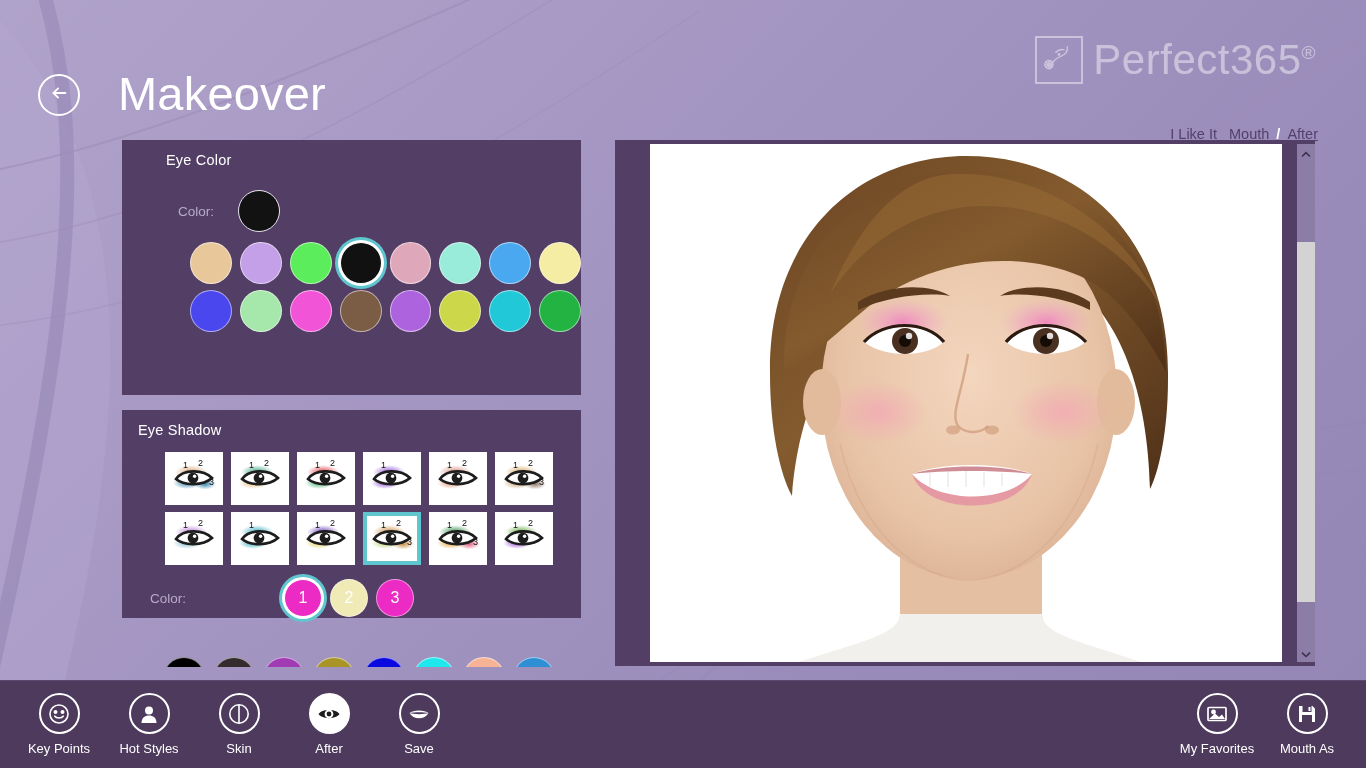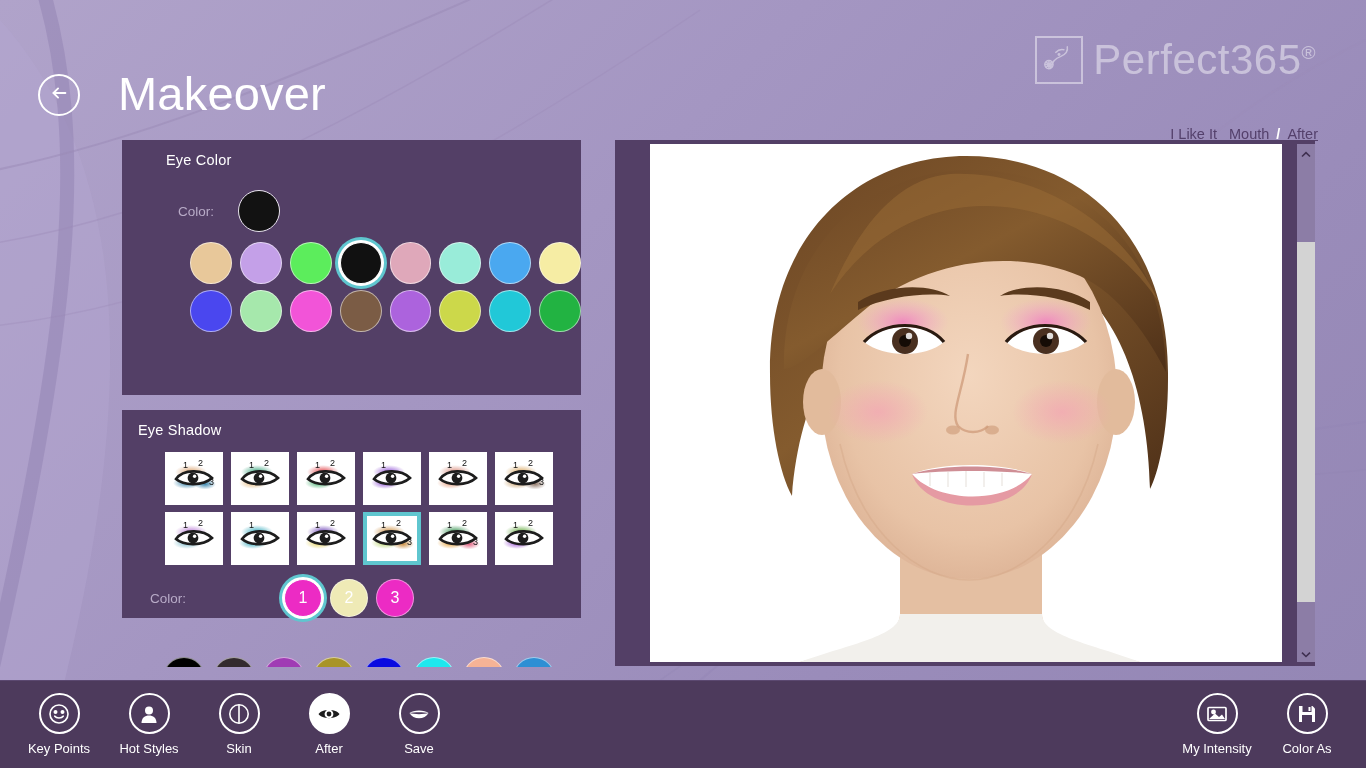--- a/index.html
+++ b/index.html
@@ -715,29 +715,29 @@
       </div>
     <div class="tb-right" id="tb-right">
         <div class="tb-item">
           <div class="tb-icon" style="color: rgb(255, 255, 255);">
             <svg viewBox="0 0 26 26" fill="none" stroke="currentColor" stroke-width="1.7">
               <rect x="4" y="6.5" width="18" height="13" rx="1"></rect>
               <circle cx="9.5" cy="11" r="1.6" fill="currentColor"></circle>
               <path d="M5 18 L11 12.5 L15 16 L18 13.5 L21 18 Z" fill="currentColor" stroke="none"></path>
             </svg>
           </div>
-          <div class="tb-label">My Intensity</div>
+          <div class="tb-label">My Favorites</div>
         </div>
         <div class="tb-item">
           <div class="tb-icon" style="color: rgb(255, 255, 255);">
             <svg viewBox="0 0 26 26" fill="currentColor">
               <path d="M5 5 h13.5 L21 7.5 V21 H5 Z"></path>
               <rect x="8.5" y="5" width="9" height="6" fill="#4d3a5c"></rect>
               <rect x="8" y="14" width="10" height="7" fill="#4d3a5c"></rect>
               <rect x="14.5" y="6" width="2" height="4" fill="currentColor"></rect>
             </svg>
           </div>
-          <div class="tb-label">Color As</div>
+          <div class="tb-label">Mouth As</div>
         </div>
       </div>
   </div>
 
 </div>
 
 </body></html>

